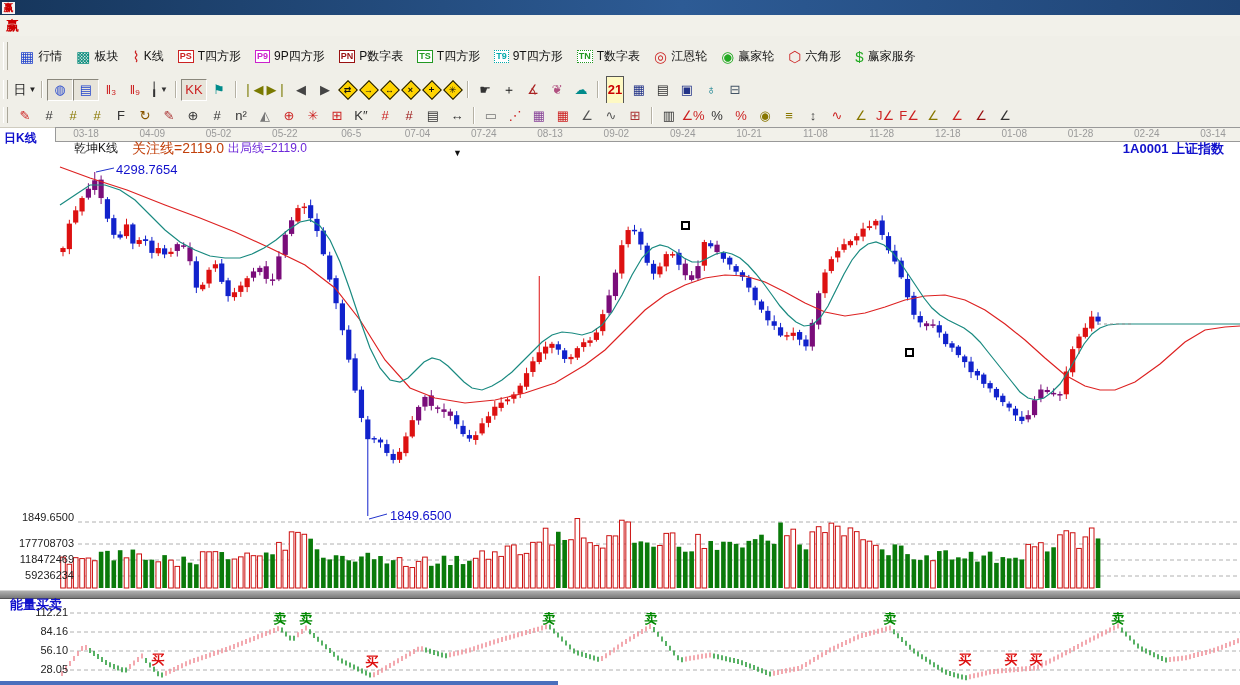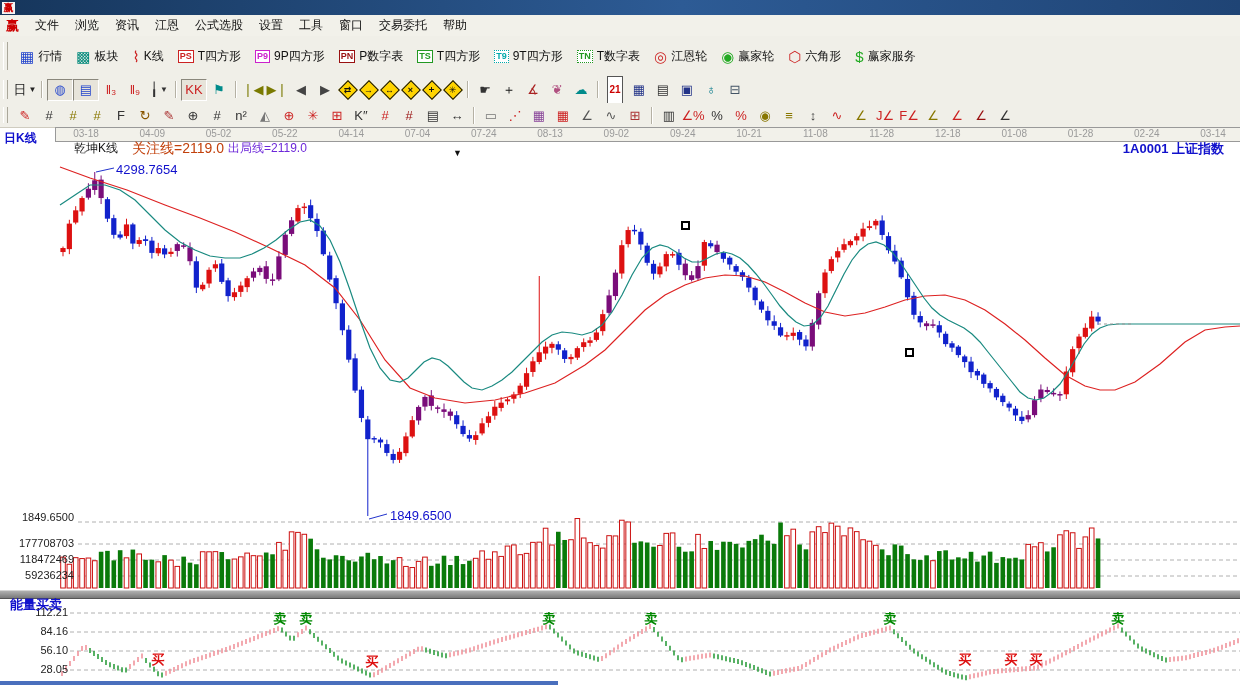--- a/index.html
+++ b/index.html
@@ -21,21 +21,21 @@
   .tbtn{display:flex;align-items:center;gap:4px;padding:3px 7px;font-size:12px;color:#111;white-space:nowrap;}
   .tbtn .g{font-size:15px;line-height:15px;}
   .badge{font-size:9px;font-weight:bold;border:1px solid;padding:0 1px;line-height:11px;background:#fff;}
   .badge.dotted{border-style:dotted;}
   .ibtn{min-width:24px;height:20px;display:flex;align-items:center;justify-content:center;font-size:13px;color:#222;flex:0 0 auto;}
   .ibtn.pressed{border:1px solid #9a968a;background:#e7e4da;border-top-color:#8a877c;border-left-color:#8a877c;border-bottom-color:#fff;border-right-color:#fff;}
   .sep{width:1px;height:17px;background:#b5b1a4;border-right:1px solid #fff;margin:0 4px;flex:0 0 auto;}
   .diamond{position:relative;width:19px;height:19px;flex:0 0 auto;margin:0 1px;}
   .diamond .dshape{position:absolute;left:3px;top:3px;width:12px;height:12px;background:#ffd400;border:1px solid #111;transform:rotate(45deg);}
   .diamond .dglyph{position:absolute;left:0;top:0;width:19px;height:19px;display:flex;align-items:center;justify-content:center;font-size:9px;color:#111;font-weight:bold;}
-  .minical{font-size:10px;font-weight:bold;color:#c00;border:1px solid #555;background:#ffffff;padding:8px 1px;line-height:10px;}
+  .minical{font-size:13px;font-weight:bold;color:#c00;border:1px solid #555;background:#fef9c3;padding:8px 1px;line-height:10px;}
   
   #datestrip{position:absolute;top:127px;left:55px;right:0;height:13px;background:#f2f1ea;border-top:1px solid #999;border-bottom:1px solid #999;border-left:1px solid #999;}
   .datelbl{position:absolute;top:0;font-size:10px;color:#9a9a9a;transform:translateX(-50%);white-space:nowrap;}
   
   #chart-svg{position:absolute;top:141px;left:0;}
   .lbl{position:absolute;font-size:11px;color:#222;white-space:nowrap;}
   .axisbox{position:absolute;left:0;width:74px;text-align:right;font-size:11px;color:#222;}
   .bluelbl{color:#1111cc;}
   .sig{position:absolute;font-size:13px;font-weight:bold;transform:translateX(-50%);white-space:nowrap;}
   #sepband{position:absolute;left:0;right:0;top:590px;height:7px;background:linear-gradient(#b0b0b0,#7a7a7a);border-top:1px solid #d5d5d5;border-bottom:1px solid #555;}
@@ -46,32 +46,20 @@
 <body>
 
 <div id="app">
 
   <div class="row" id="titlebar">
     <span class="title-icon">赢</span>
   </div>
 
   <div class="row" id="menubar">
     <span class="logo">赢</span>
-    <span id="menu-items" style="display:flex;">
-        <span class="menu-item">文件</span>
-        <span class="menu-item">浏览</span>
-        <span class="menu-item">资讯</span>
-        <span class="menu-item">江恩</span>
-        <span class="menu-item">公式选股</span>
-        <span class="menu-item">设置</span>
-        <span class="menu-item">工具</span>
-        <span class="menu-item">窗口</span>
-        <span class="menu-item">交易委托</span>
-        <span class="menu-item">帮助</span>
-      </span>
   </div>
 
   <div class="row toolbar" id="tb1">
       <span class="grip"></span>
       <span class="tbtn">
         <span class="g" style="color: rgb(34, 68, 204);">▦</span>
         <span>行情</span>
       </span>
       <span class="tbtn">
         <span class="g" style="color: rgb(0, 137, 123);">▩</span>
@@ -226,21 +214,21 @@
       <span class="ibtn" style="color: rgb(204, 34, 34);">∠</span>
       <span class="ibtn" style="color: rgb(153, 17, 17);">∠</span>
       <span class="ibtn" style="color: rgb(51, 51, 51);">∠</span>
     </div>
 
   <div id="datestrip">
       <span class="datelbl" style="left: 30px;">03-18</span>
       <span class="datelbl" style="left: 96.3px;">04-09</span>
       <span class="datelbl" style="left: 162.6px;">05-02</span>
       <span class="datelbl" style="left: 228.9px;">05-22</span>
-      <span class="datelbl" style="left: 295.2px;">04-14</span>
+      <span class="datelbl" style="left: 295.2px;">06-5</span>
       <span class="datelbl" style="left: 361.5px;">07-04</span>
       <span class="datelbl" style="left: 427.8px;">07-24</span>
       <span class="datelbl" style="left: 494.1px;">08-13</span>
       <span class="datelbl" style="left: 560.4px;">09-02</span>
       <span class="datelbl" style="left: 626.7px;">09-24</span>
       <span class="datelbl" style="left: 693px;">10-21</span>
       <span class="datelbl" style="left: 759.3px;">11-08</span>
       <span class="datelbl" style="left: 825.6px;">11-28</span>
       <span class="datelbl" style="left: 891.9px;">12-18</span>
       <span class="datelbl" style="left: 958.2px;">01-08</span>

